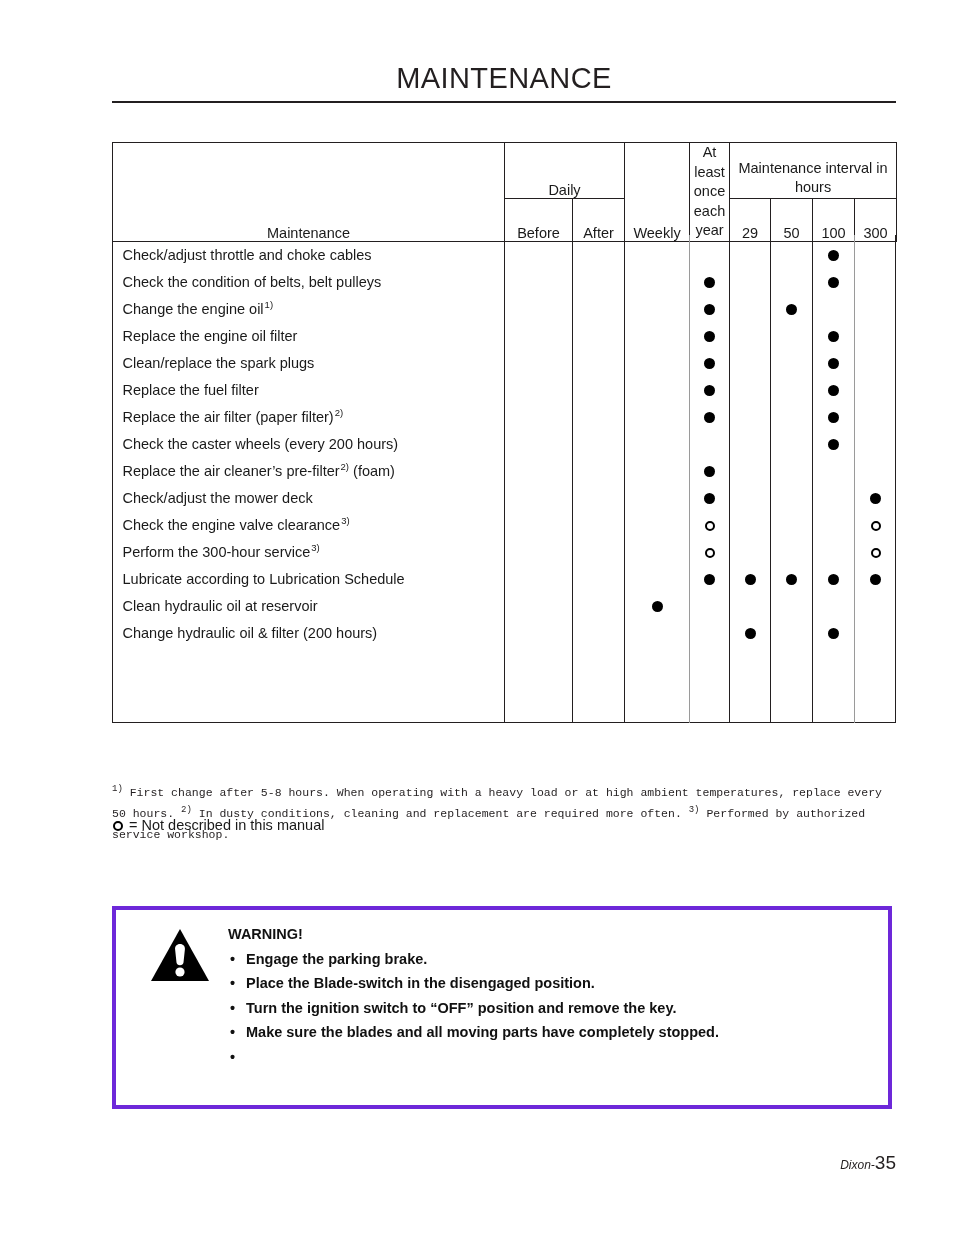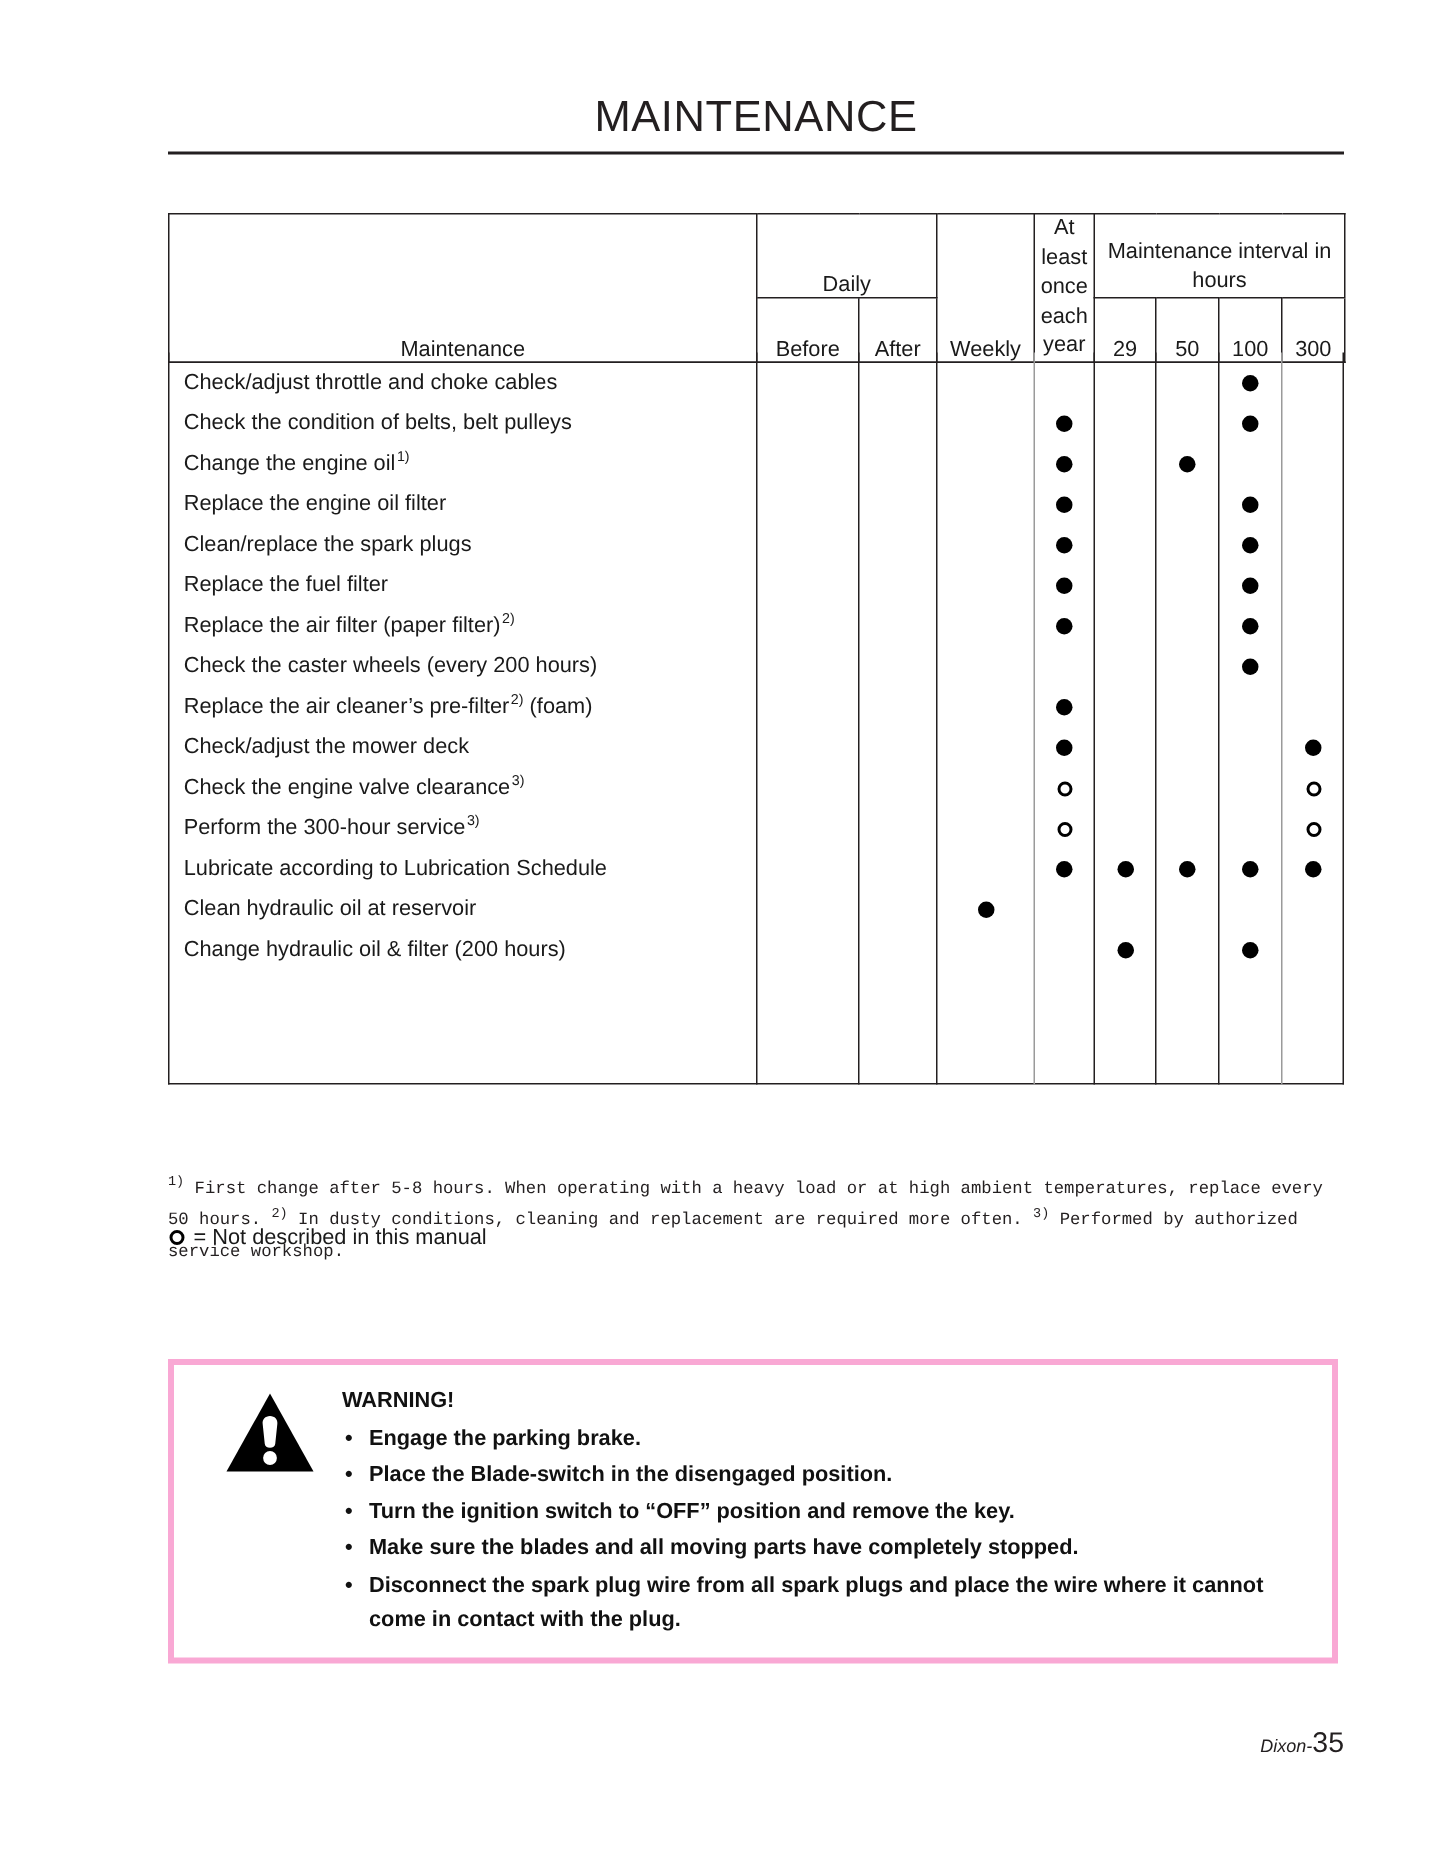--- a/index.html
+++ b/index.html
@@ -211,21 +211,21 @@
   .legend .mark { margin-right: 7px; }
   .legend .mark.open { margin-right: 6px; margin-left: 1px; }
 
   
   .warnbox {
     position: absolute;
     left: 112px;
     top: 906px;
     width: 780px;
     height: 203px;
-    border: 4px solid #f9a8d4;
+    border: 4px solid #6d28d9;
     box-sizing: border-box;
   }
   .warn-inner {
     position: relative;
     width: 100%;
     height: 100%;
   }
   .warn-icon {
     position: absolute;
     left: 34px;
@@ -508,21 +508,21 @@
         <path d="M30 16 C33.2 16 35.2 18.4 34.9 21.2 L33.5 34.5 C33.35 36.1 31.9 37.2 30 37.2 C28.1 37.2 26.65 36.1 26.5 34.5 L25.1 21.2 C24.8 18.4 26.8 16 30 16 Z" fill="#ffffff"></path>
         <circle cx="30" cy="44" r="4.6" fill="#ffffff"></circle>
       </svg>
       <div class="warn-body">
         <div class="warn-title">WARNING!</div>
         <ul class="warn-list" id="warn-list">
             <li><span class="bullet">•</span><span>Engage the parking brake.</span></li>
             <li><span class="bullet">•</span><span>Place the Blade-switch in the disengaged position.</span></li>
             <li><span class="bullet">•</span><span>Turn the ignition switch to “OFF” position and remove the key.</span></li>
             <li><span class="bullet">•</span><span>Make sure the blades and all moving parts have completely stopped.</span></li>
-            <li><span class="bullet">•</span><span>Disconnect the spark plug wire from all spark plugs and place the wire where it cannot come in contact with the plug.</span></li>
+            <li><span class="bullet">•</span></li>
           </ul>
       </div>
     </div>
   </div>
 
   <div class="footer">
     <span class="brand">Dixon-</span><span class="pageno">35</span>
   </div>
 
 </div>

